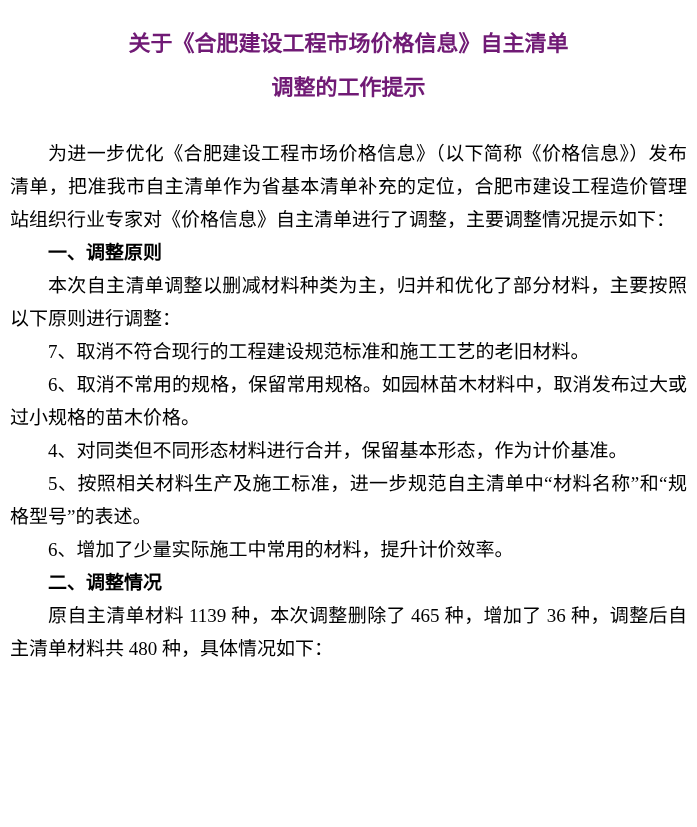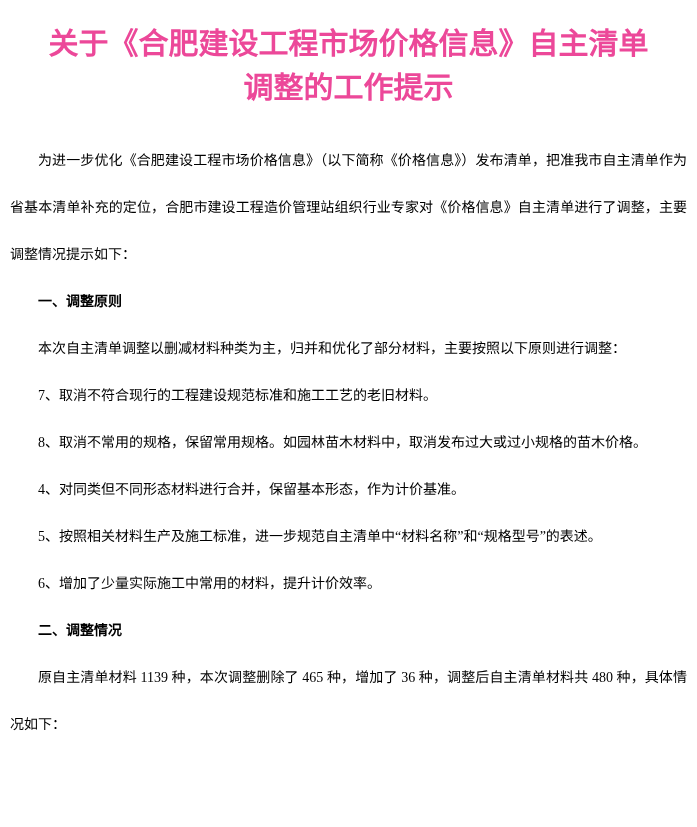--- a/index.html
+++ b/index.html
@@ -14,34 +14,34 @@
     margin: 0 auto;
     background: #ffffff;
     box-sizing: border-box;
     padding: 22px 10px 0 10px;
     color: #000000;
     overflow: hidden;
   }
   .doc-title {
     font-family: "Liberation Serif", "DejaVu Serif", serif;
     font-weight: bold;
-    font-size: 30px;
+    font-size: 22px;
     line-height: 44px;
     text-align: center;
     letter-spacing: 0px;
     margin: 0 0 27px 0;
-    color: #ec4899;
+    color: #701a75;
   }
   .doc-title .title-line {
     display: block;
   }
   .doc-body {
     font-family: "Liberation Serif", "DejaVu Serif", serif;
-    font-size: 14px;
-    line-height: 47px;
+    font-size: 19px;
+    line-height: 33px;
     color: #000000;
   }
   .para {
     margin: 0;
     text-indent: 2em;
     text-align: justify;
     font-family: "Liberation Serif", "DejaVu Serif", serif;
   }
   .heading {
     margin: 0;
@@ -59,21 +59,21 @@
   <h1 class="doc-title">
     <span class="title-line">关于《合肥建设工程市场价格信息》自主清单</span>
     <span class="title-line">调整的工作提示</span>
   </h1>
 
   <div class="doc-body">
     <p class="para">为进一步优化《合肥建设工程市场价格信息》（以下简称《价格信息》）发布清单，把准我市自主清单作为省基本清单补充的定位，合肥市建设工程造价管理站组织行业专家对《价格信息》自主清单进行了调整，主要调整情况提示如下：</p>
     <p class="heading">一、调整原则</p>
     <p class="para">本次自主清单调整以删减材料种类为主，归并和优化了部分材料，主要按照以下原则进行调整：</p>
     <p class="para">7、取消不符合现行的工程建设规范标准和施工工艺的老旧材料。</p>
-    <p class="para">8、取消不常用的规格，保留常用规格。如园林苗木材料中，取消发布过大或过小规格的苗木价格。</p>
+    <p class="para">6、取消不常用的规格，保留常用规格。如园林苗木材料中，取消发布过大或过小规格的苗木价格。</p>
     <p class="para">4、对同类但不同形态材料进行合并，保留基本形态，作为计价基准。</p>
     <p class="para">5、按照相关材料生产及施工标准，进一步规范自主清单中“材料名称”和“规格型号”的表述。</p>
     <p class="para">6、增加了少量实际施工中常用的材料，提升计价效率。</p>
     <p class="heading">二、调整情况</p>
     <p class="para">原自主清单材料 1139 种，本次调整删除了 465 种，增加了 36 种，调整后自主清单材料共 480 种，具体情况如下：</p>
   </div>
 
 </div>
 
 </body></html>

